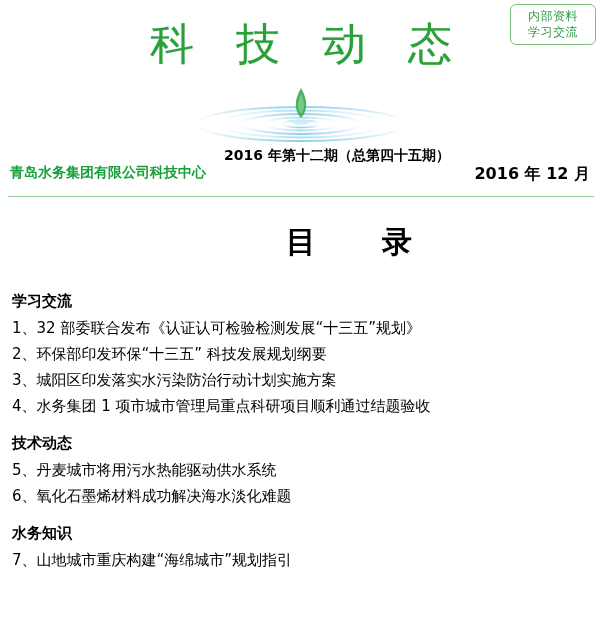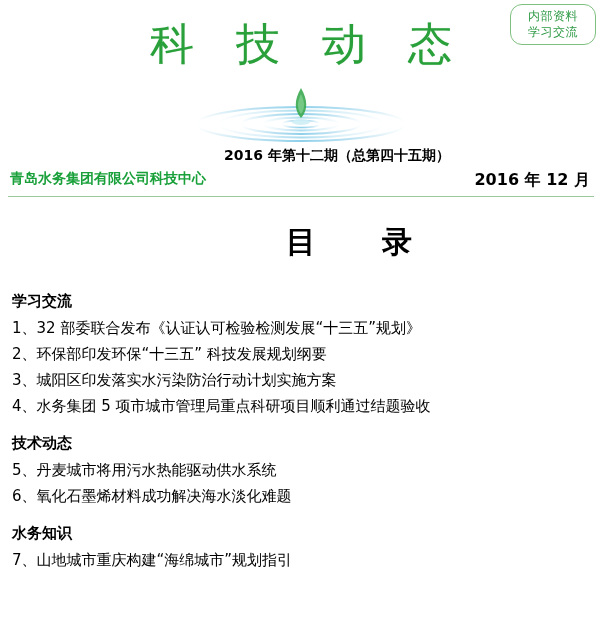--- a/index.html
+++ b/index.html
@@ -22,21 +22,21 @@
     box-sizing: border-box;
   }
 
   
   .stamp-box {
     position: absolute;
     top: 4px;
     right: 6px;
     width: 86px;
     border: 1px solid #7fbf7f;
-    border-radius: 12px;
+    border-radius: 6px;
     padding: 3px 2px 4px 2px;
     text-align: center;
     line-height: 1.35;
     box-sizing: border-box;
   }
   .stamp-box div {
     font-size: 12px;
     color: #2f9a46;
     font-family: "DejaVu Sans", "Liberation Sans", sans-serif;
     letter-spacing: 0.5px;
@@ -82,21 +82,21 @@
     font-size: 14px;
     font-weight: bold;
     color: #000;
     font-family: "DejaVu Sans", "Liberation Sans", sans-serif;
     padding-left: 36px;
   }
 
   
   .pub-row {
     position: absolute;
-    top: 170px;
+    top: 164px;
     left: 0;
     width: 602px;
     height: 24px;
   }
   .pub-left {
     position: absolute;
     left: 10px;
     top: 0;
     font-size: 14px;
     font-weight: bold;
@@ -215,21 +215,21 @@
 
   <div class="toc-heading">目　录</div>
 
   <div class="toc">
 
     <div class="toc-group">
       <div class="toc-section-title">学习交流</div>
       <div class="toc-item">1、32 部委联合发布《认证认可检验检测发展“十三五”规划》</div>
       <div class="toc-item">2、环保部印发环保“十三五” 科技发展规划纲要</div>
       <div class="toc-item">3、城阳区印发落实水污染防治行动计划实施方案</div>
-      <div class="toc-item">4、水务集团 5 项市城市管理局重点科研项目顺利通过结题验收</div>
+      <div class="toc-item">4、水务集团 1 项市城市管理局重点科研项目顺利通过结题验收</div>
     </div>
 
     <div class="toc-group">
       <div class="toc-section-title">技术动态</div>
       <div class="toc-item">5、丹麦城市将用污水热能驱动供水系统</div>
       <div class="toc-item">6、氧化石墨烯材料成功解决海水淡化难题</div>
     </div>
 
     <div class="toc-group">
       <div class="toc-section-title">水务知识</div>

